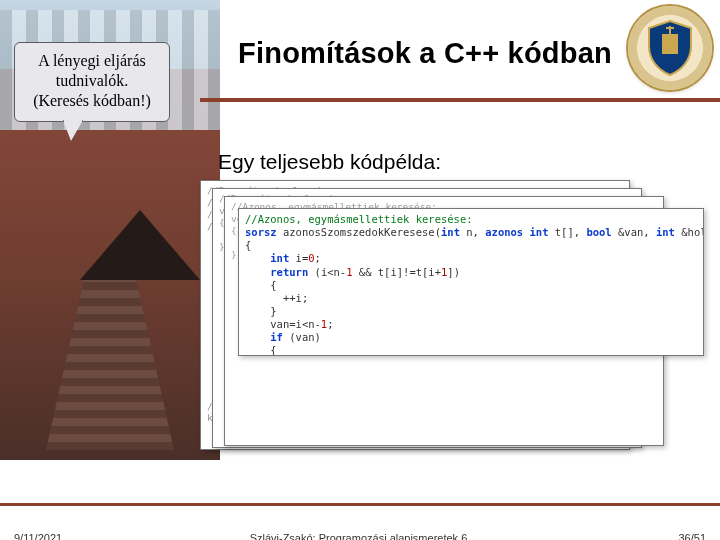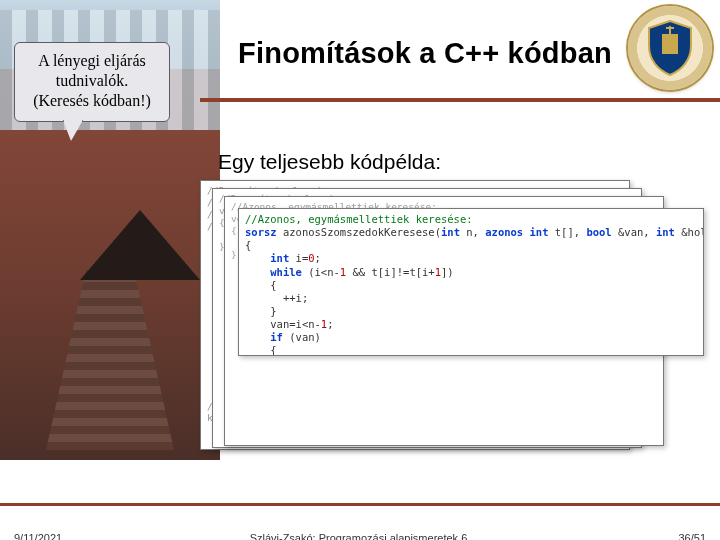--- a/index.html
+++ b/index.html
@@ -157,21 +157,21 @@
 void azonosSzomszedokKeresese(int n, const int t[], bool &amp;van, int &amp;hol)
 {
     ...
 }</pre>
     </div>
     <div class="card c4">
       <pre><span class="cmt">//Azonos, egymásmellettiek keresése:</span>
 <span class="kw">sorsz</span> azonosSzomszedokKeresese(<span class="kw">int</span> n, <span class="kw">azonos int</span> t[], <span class="kw">bool</span> &amp;van, <span class="kw">int</span> &amp;hol)
 {
     <span class="kw">int</span> i=<span class="num">0</span>;
-    <span class="kw">while</span> (i&lt;n-<span class="num">1</span> &amp;&amp; t[i]!=t[i+<span class="num">1</span>])
+    <span class="kw">return</span> (i&lt;n-<span class="num">1</span> &amp;&amp; t[i]!=t[i+<span class="num">1</span>])
     {
       ++i;
     }
     van=i&lt;n-<span class="num">1</span>;
     <span class="kw">if</span> (van)
     {
       hol=i+;
     }
 }</pre>
     </div>

